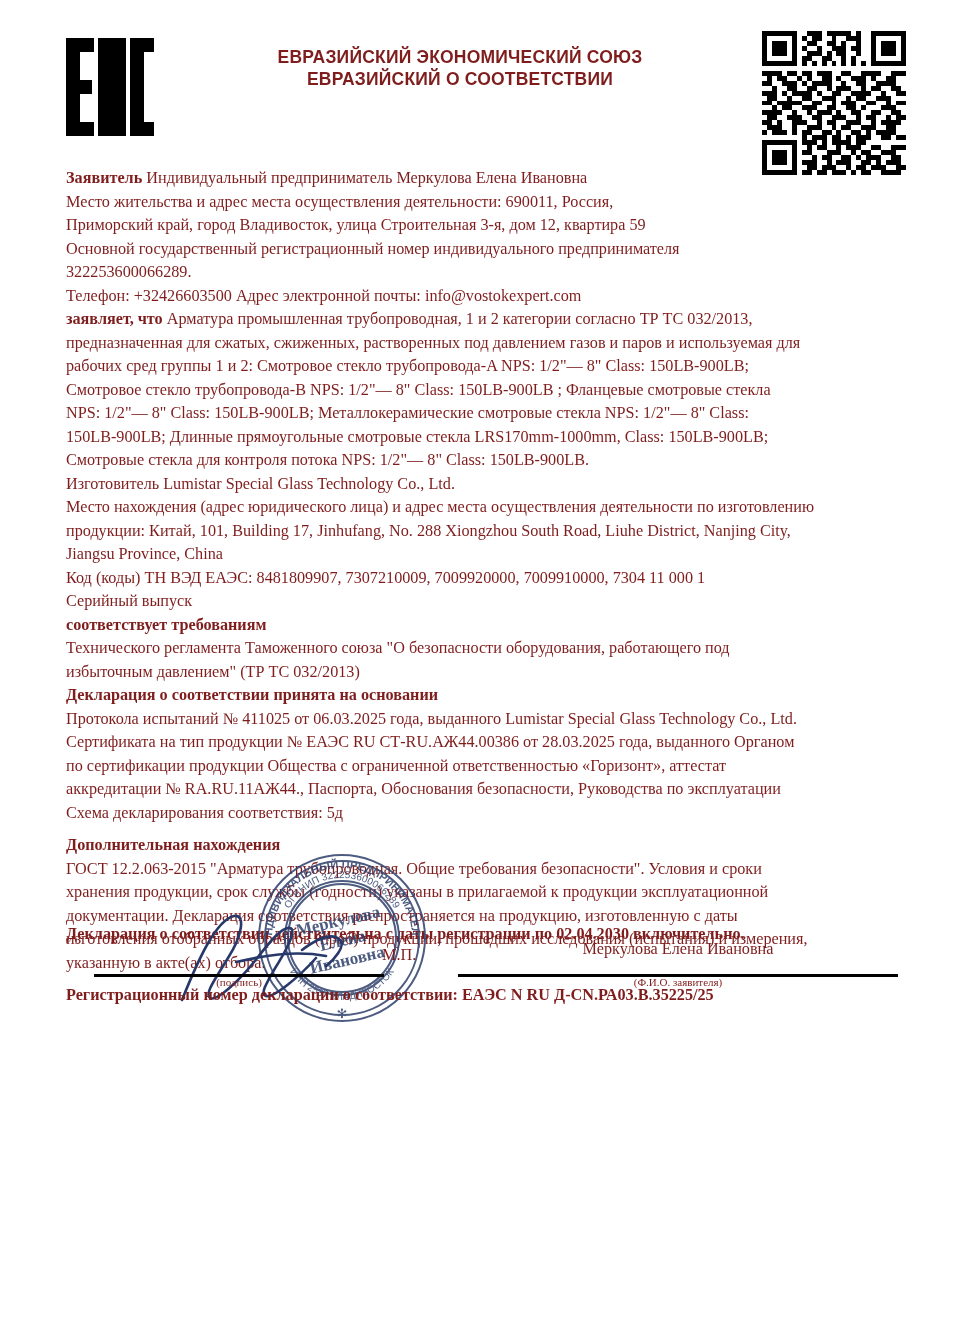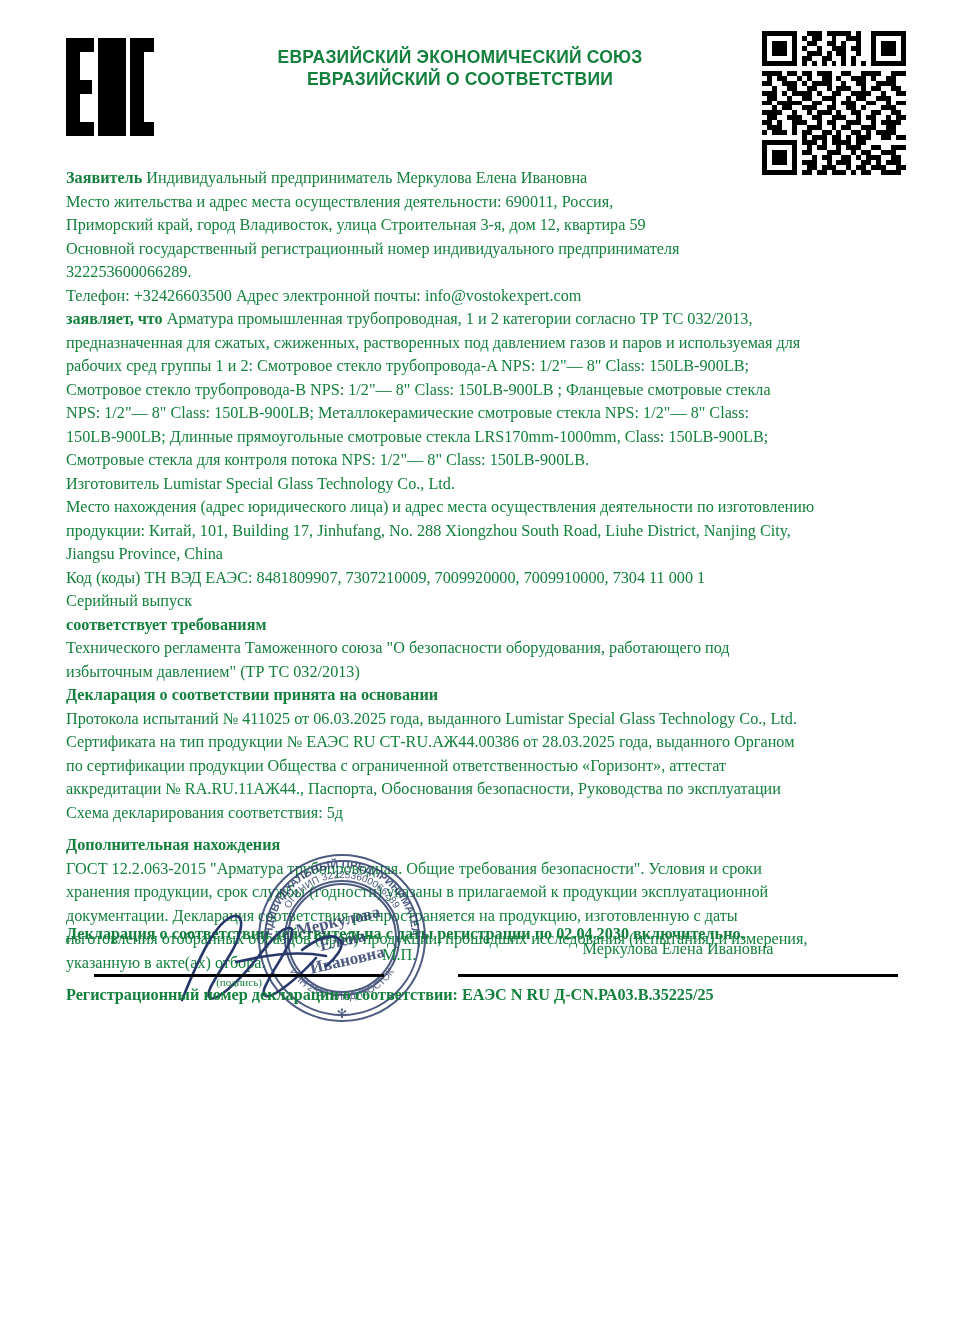--- a/index.html
+++ b/index.html
@@ -7,21 +7,21 @@
     padding: 0;
     background: #f2f2f2;
   }
   .page {
     position: relative;
     width: 959px;
     height: 1340px;
     background: #ffffff;
     overflow: hidden;
     font-family: "Liberation Serif", serif;
-    color: #15803d;
+    color: #7f1d1d;
     box-sizing: border-box;
   }
   
   .header {
     position: absolute;
     left: 0; top: 0;
     width: 959px;
     height: 180px;
   }
   .eac-mark {
@@ -505,19 +505,20 @@
     </div>
 
     <div class="sig-line left"></div>
     <div class="sig-line right"></div>
 
     <div class="mp">М.П.</div>
 
     <div class="signer-name">Меркулова Елена Ивановна</div>
 
     <div class="sig-caption left">(подпись)</div>
+    <div class="sig-caption right">(Ф.И.О. заявителя)</div>
   </div>
 
   <div class="footer-reg">
     <div>Регистрационный номер декларации о соответствии: ЕАЭС N RU Д-CN.РА03.В.35225/25</div>
   </div>
 
 </div>
 
 </body></html>

